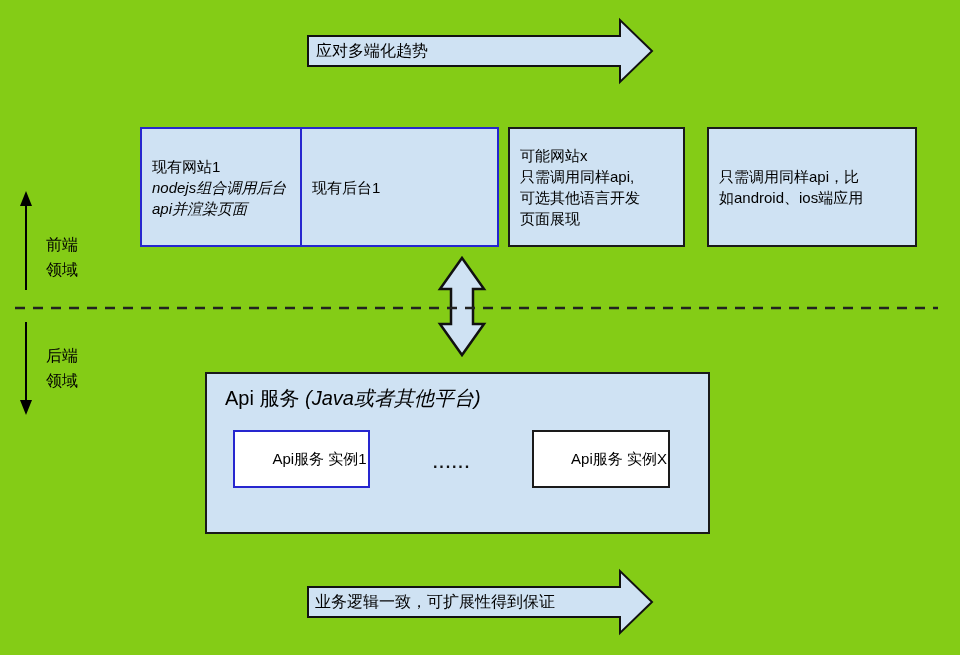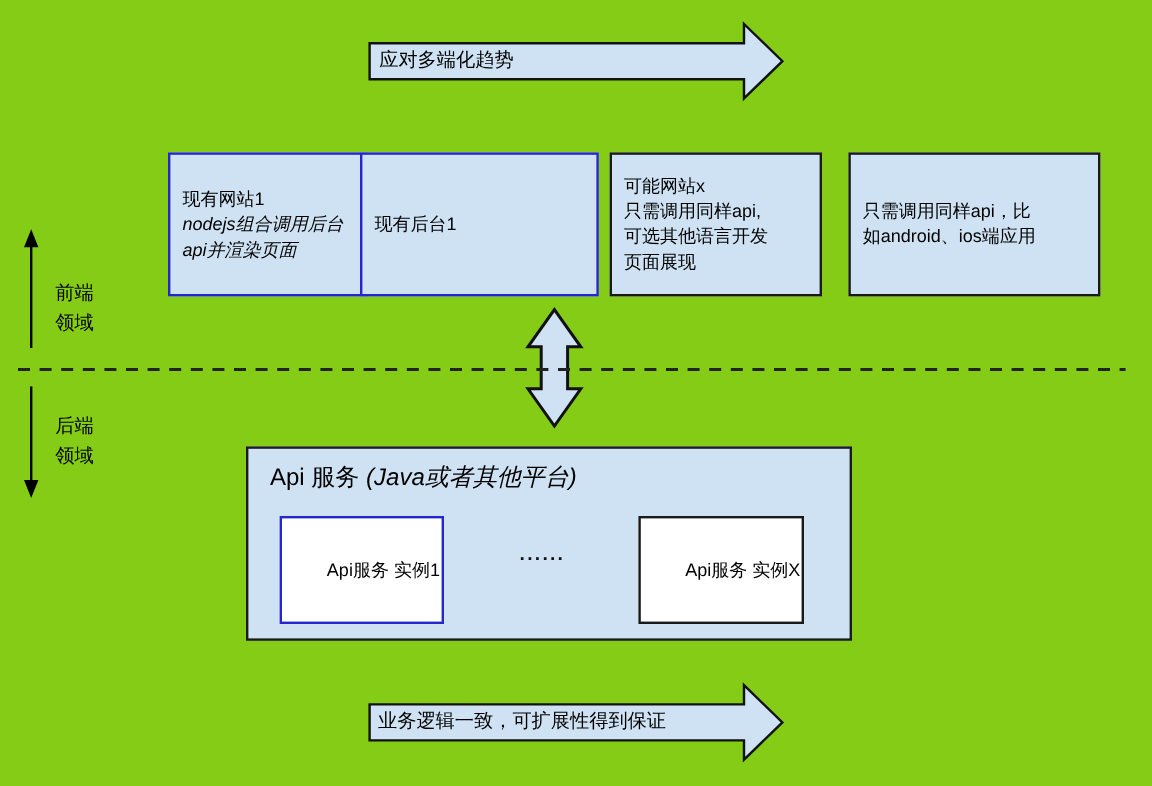--- a/index.html
+++ b/index.html
@@ -56,21 +56,21 @@
     background:#cfe2f3;
     border:2px solid #1a1a1a;
   }
   .api-title{
     position:absolute;left:18px;top:14px;
     font-size:20px;line-height:20px;white-space:nowrap;
   }
   .api-title .note{font-style:italic;}
   .instance-box{
     position:absolute;
-    top:56px;height:90px;width:138px;
+    top:56px;height:58px;width:138px;
     box-sizing:border-box;
     background:#ffffff;
     border:2px solid #1a1a1a;
     display:flex;align-items:center;justify-content:center;
     font-size:15px;
     white-space:nowrap;
     padding-left:36px;
   }
   .instance-box.blue{border-color:#2626cf;}
   .ellipsis{

